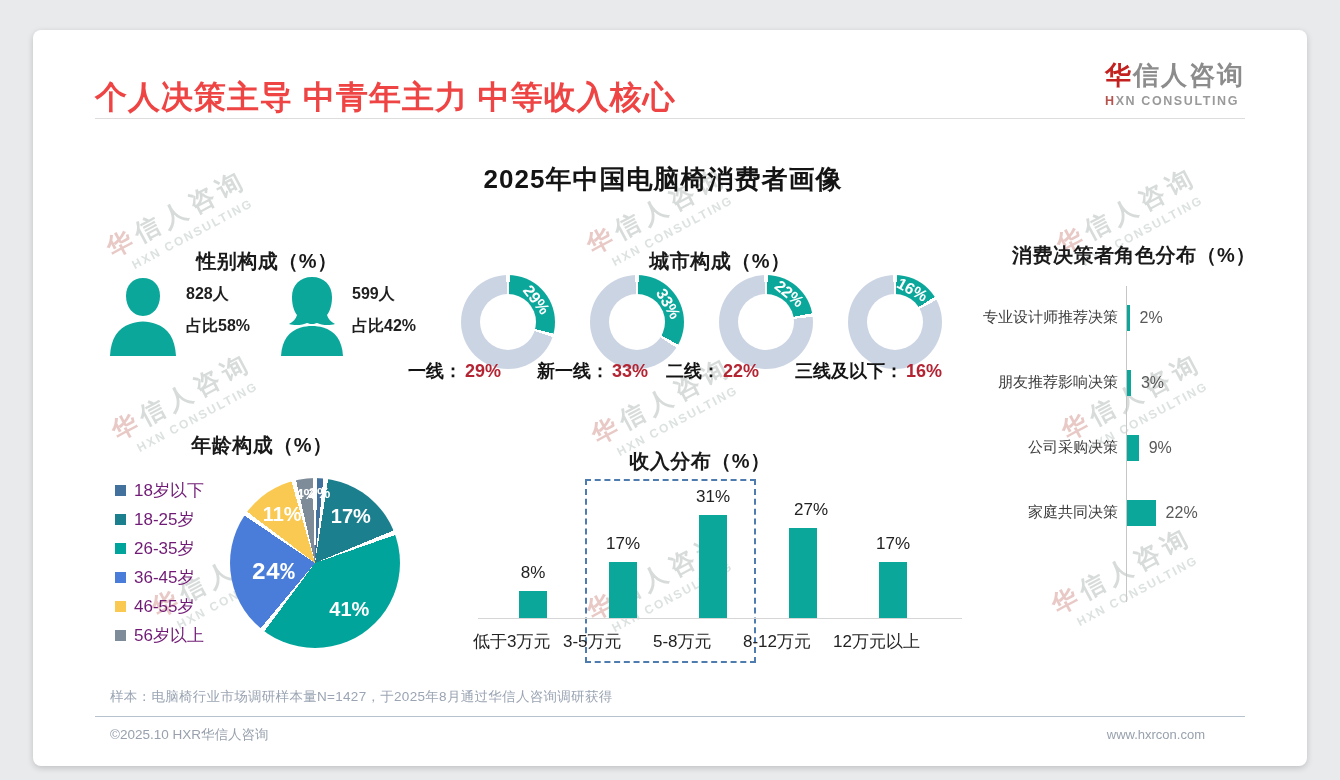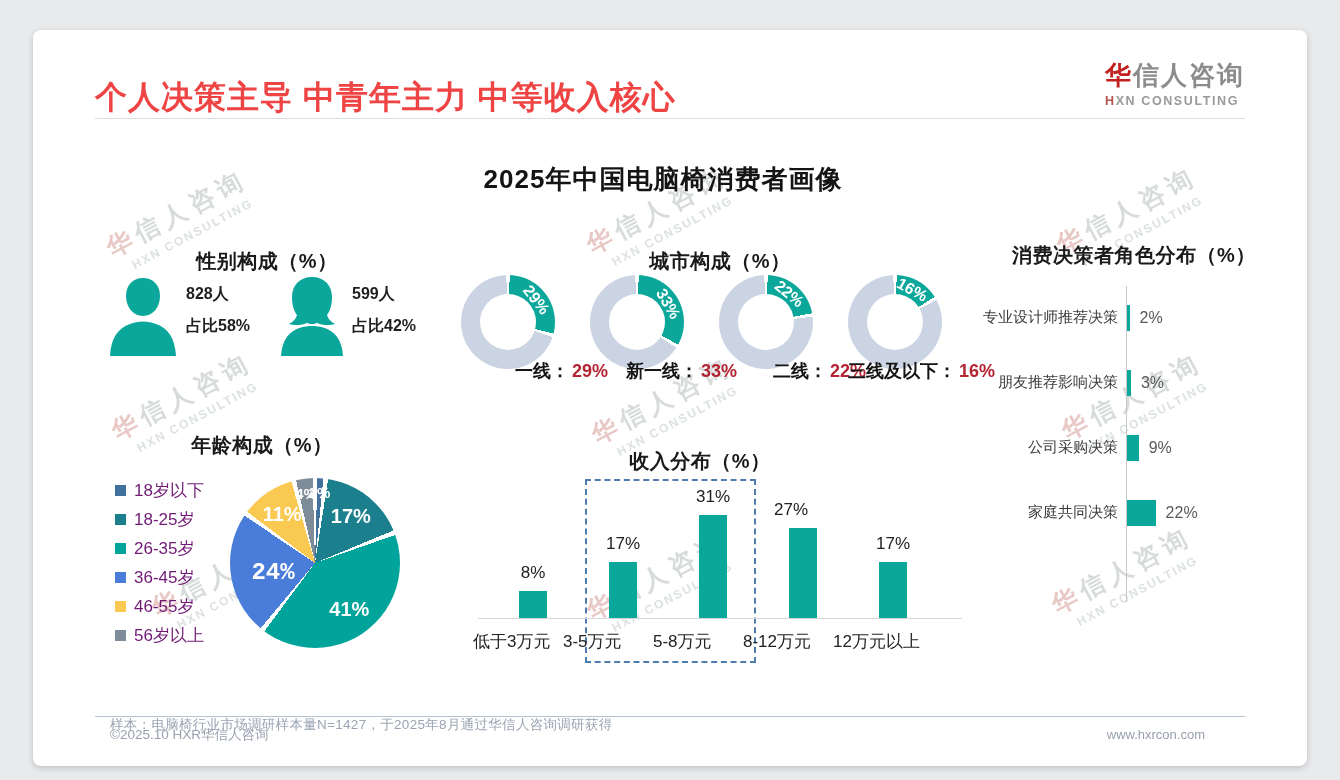--- a/index.html
+++ b/index.html
@@ -53,21 +53,21 @@
   #female-icon{left:244px;top:246px;}
   .g-text{position:absolute;font-size:16px;font-weight:700;color:#1F1F1F;}
   #male-count{left:153px;top:254px;} #male-share{left:153px;top:286px;}
   #female-count{left:319px;top:254px;} #female-share{left:319px;top:286px;}
 
   .donut{position:absolute;top:245px;width:94px;height:94px;border-radius:50%;}
   .donut .hole{position:absolute;left:19px;top:19px;width:56px;height:56px;border-radius:50%;background:#fff;}
   .donut-pct{position:absolute;width:40px;height:20px;line-height:20px;text-align:center;
     font-size:16px;font-weight:700;color:#fff;}
   #donut-0{left:428px;} #donut-1{left:557px;} #donut-2{left:686px;} #donut-3{left:815px;}
-  .donut-label{position:absolute;top:329px;width:200px;text-align:right;font-size:18px;font-weight:700;color:#141414;white-space:nowrap;}
+  .donut-label{position:absolute;top:329px;width:200px;text-align:left;font-size:18px;font-weight:700;color:#141414;white-space:nowrap;}
   .donut-label .red{color:var(--percent-red);margin-left:3px;}
   #dlabel-0{left:375px;} #dlabel-1{left:504px;} #dlabel-2{left:633px;} #dlabel-3{left:762px;}
 
   .dec-axis{position:absolute;left:1093px;top:256px;width:1px;height:316px;background:#C6C6C6;}
   .dec-chart{position:absolute;left:875px;top:255px;width:390px;}
   .dec-row{display:flex;align-items:center;height:65px;}
   .dec-label{width:210px;text-align:right;margin-right:9px;font-size:15px;color:#3D3D3D;}
   .dec-bar{height:26px;background:var(--teal);flex:none;}
   .dec-val{margin-left:10px;font-size:16px;color:#595959;}
 
@@ -76,26 +76,26 @@
   .legend-swatch{width:11px;height:11px;margin-right:8px;flex:none;}
 
   .pie{position:absolute;left:197px;top:448px;width:170px;height:170px;}
   .pie-disc{position:absolute;inset:0;border-radius:50%;}
   .pie-label{position:absolute;width:50px;text-align:center;font-weight:700;color:#fff;}
 
   .inc-chart{position:absolute;left:445px;top:420px;width:484px;height:168px;border-bottom:1px solid #D6D6D6;}
   .inc-bar{position:absolute;bottom:0;width:28px;background:var(--teal);}
   #ibar-0{left:41px;} #ibar-1{left:131px;} #ibar-2{left:221px;} #ibar-3{left:311px;} #ibar-4{left:401px;}
   .inc-val{position:absolute;width:70px;text-align:center;font-size:17px;color:#222;}
-  #ival-0{left:20px;} #ival-1{left:110px;} #ival-2{left:200px;} #ival-3{left:278px;} #ival-4{left:380px;}
+  #ival-0{left:20px;} #ival-1{left:110px;} #ival-2{left:200px;} #ival-3{left:298px;} #ival-4{left:380px;}
   .inc-cat{position:absolute;top:600px;width:120px;text-align:left;font-size:17px;color:#222;white-space:nowrap;}
   #icat-0{left:440px;} #icat-1{left:530px;} #icat-2{left:620px;} #icat-3{left:710px;} #icat-4{left:800px;}
   .dash-box{position:absolute;left:552px;top:449px;width:167px;height:180px;border:2px dashed #4E7CAE;}
 
-  .foot-note{position:absolute;left:77px;top:658px;font-size:13.5px;color:#9AA4B2;letter-spacing:.3px;margin-top:28px;}
+  .foot-note{position:absolute;left:77px;top:658px;font-size:13.5px;color:#9AA4B2;letter-spacing:.3px;}
   .divider2{position:absolute;left:62px;top:686px;width:1150px;height:1px;background:#B7C2CF;}
   .foot-copy{position:absolute;left:77px;top:696px;font-size:13.5px;color:#98A1AD;}
   .foot-url{position:absolute;left:1032px;top:697px;width:140px;text-align:right;font-size:13px;color:#98A1AD;}
 </style>
 </head>
 <body>
 
 <div class="card">
 
   <div class="wm-layer">

